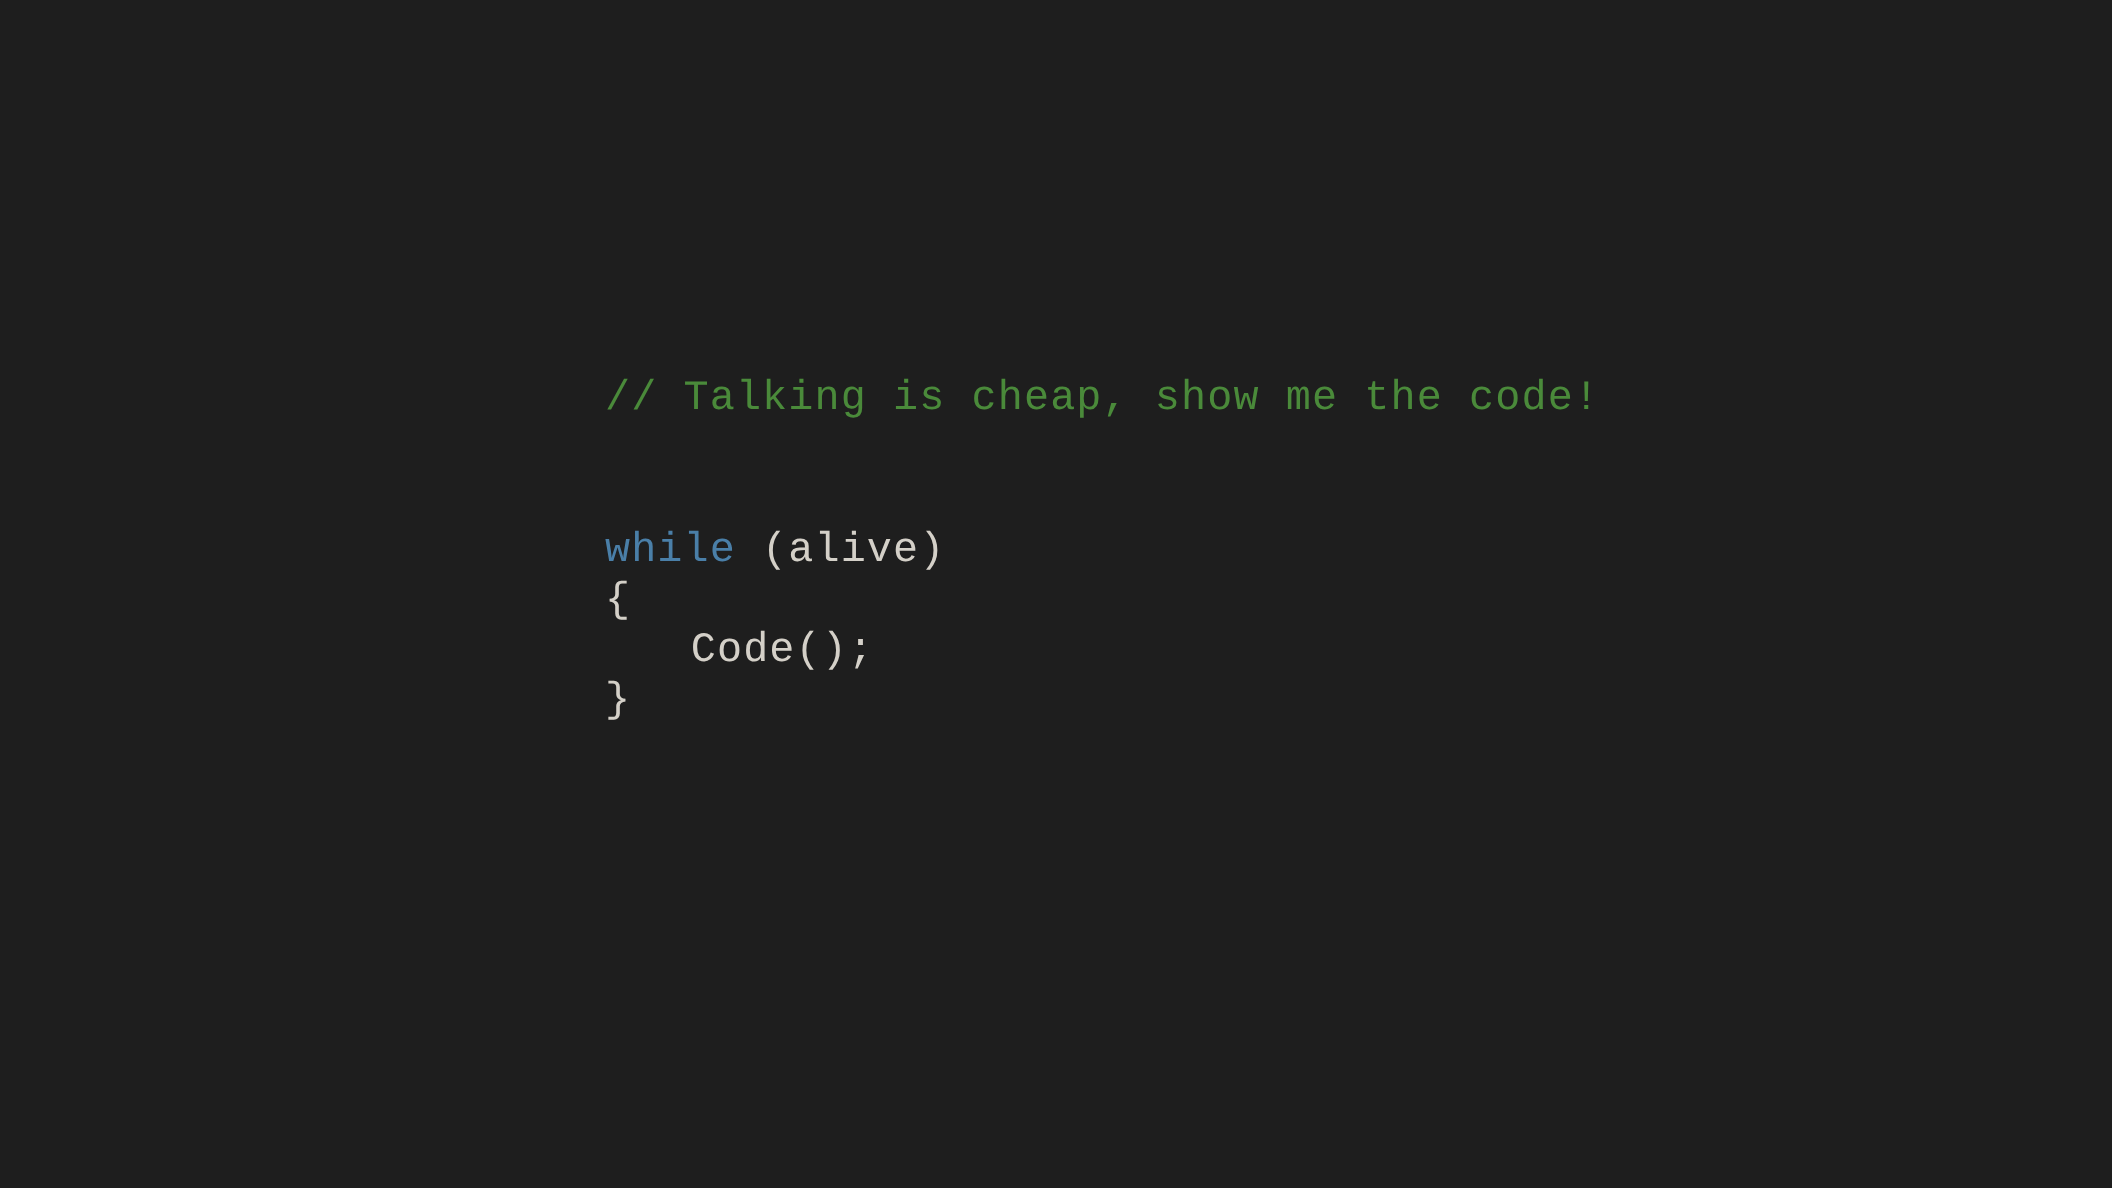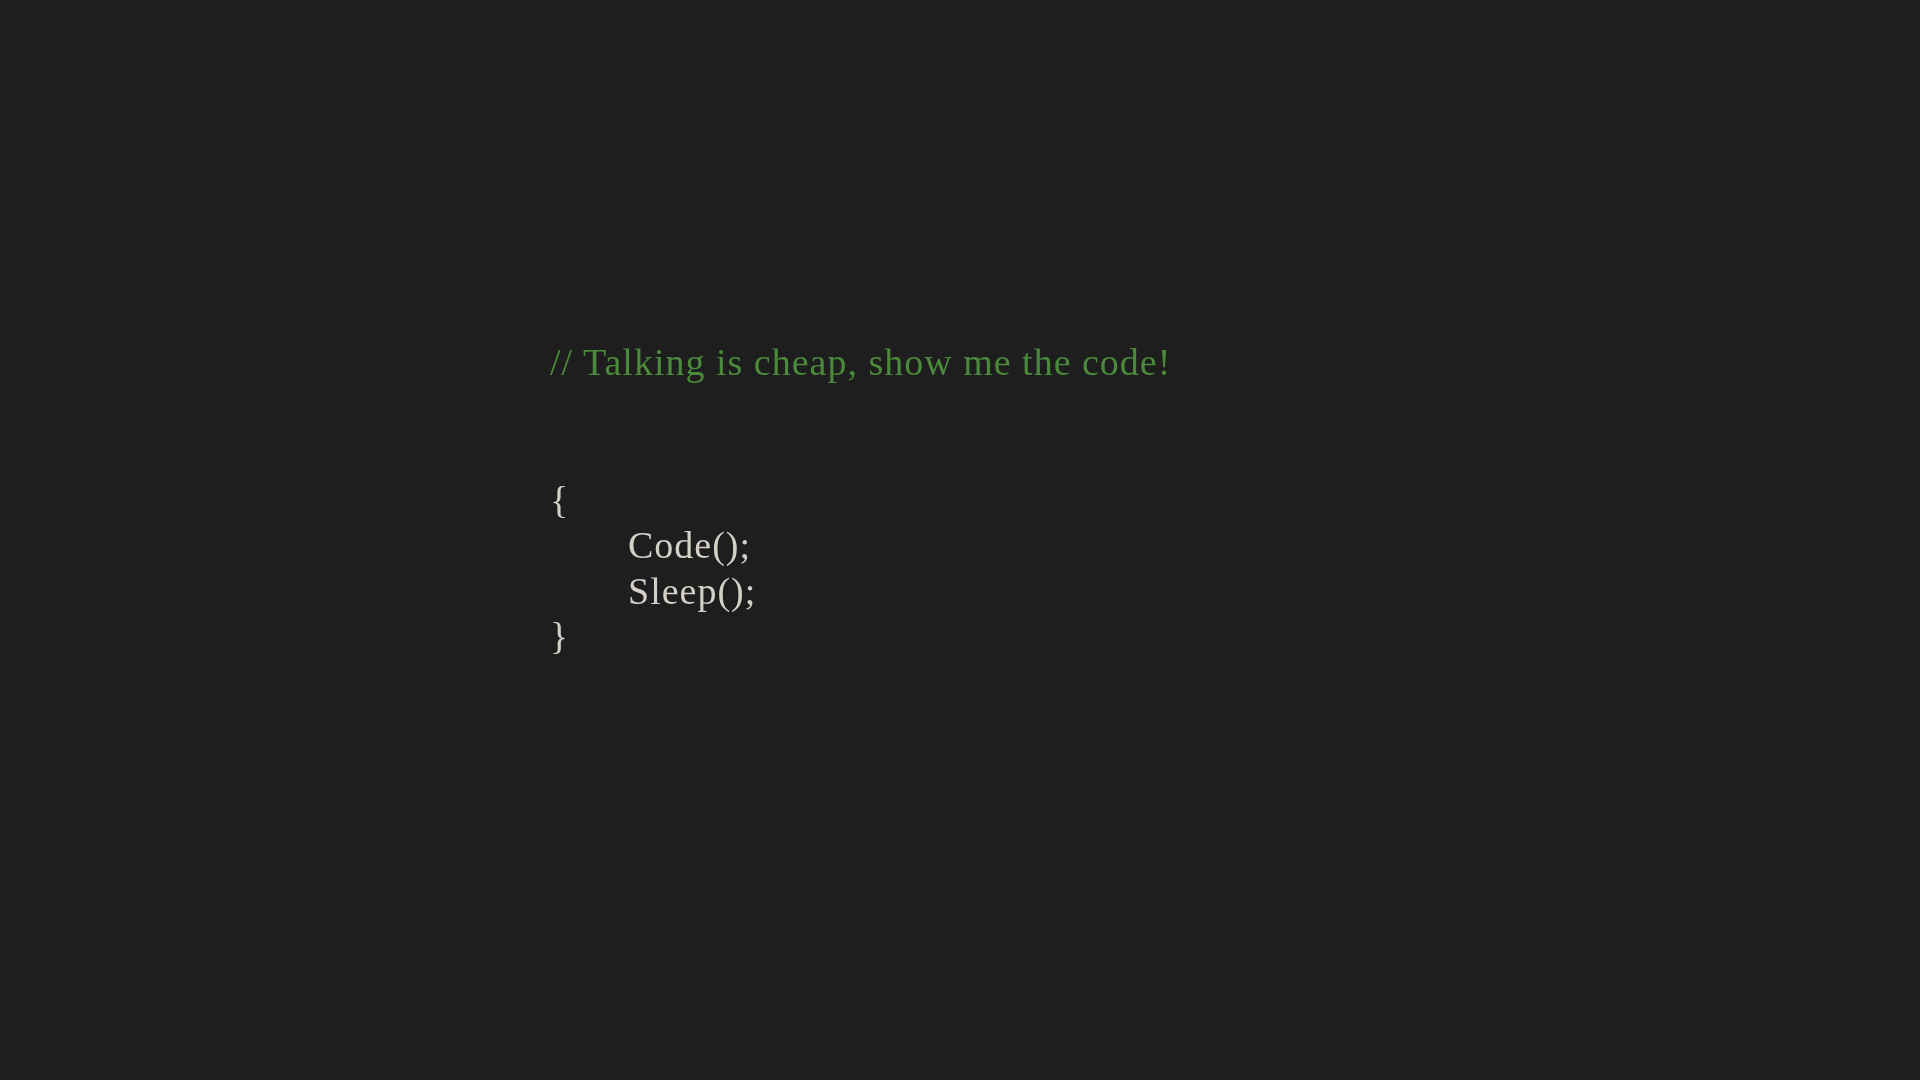--- a/index.html
+++ b/index.html
@@ -1,19 +1,18 @@
 <!DOCTYPE html>
 <html><head>
   <meta charset="utf-8">
   <style>
     * {
       margin: 0;
       padding: 0;
       box-sizing: border-box;
-      font-family: Liberation Serif, serif;
     }
     body {
       width: 1920px;
       height: 1080px;
       background-color: #1e1e1e;
       font-family: 'Consolas', 'Monaco', 'Courier New', monospace;
       font-size: 38px;
       line-height: 1.2;
       overflow: hidden;
       display: flex;
@@ -47,17 +46,17 @@
       width: 78px;
     }
   </style>
 </head>
 <body>
 
 <div class="code-container">
   <div class="code-line comment">// Talking is cheap, show me the code!</div>
   <div class="blank-line"></div>
   <div class="blank-line"></div>
+  <div class="code-line"><span class="keyword">while</span><span class="default"> (alive)</span></div>
   <div class="code-line default">{</div>
   <div class="code-line default"><span class="indent"></span><span>Code();</span></div>
-  <div class="code-line default"><span class="indent"></span><span>Sleep();</span></div>
   <div class="code-line default">}</div>
 </div>
 
 </body></html>

